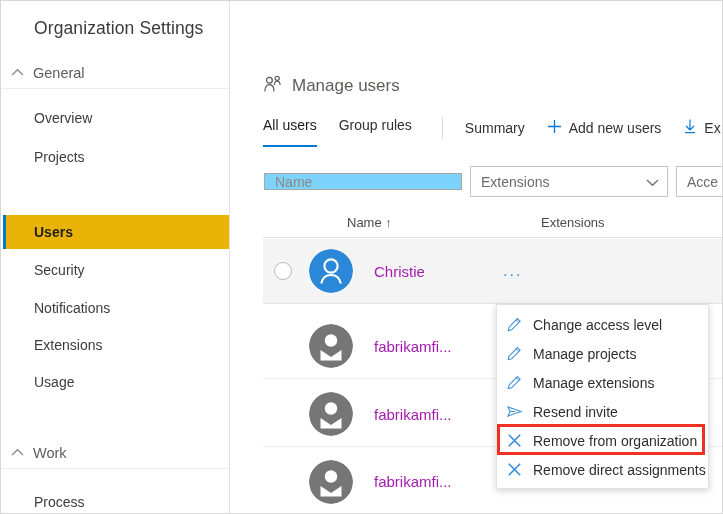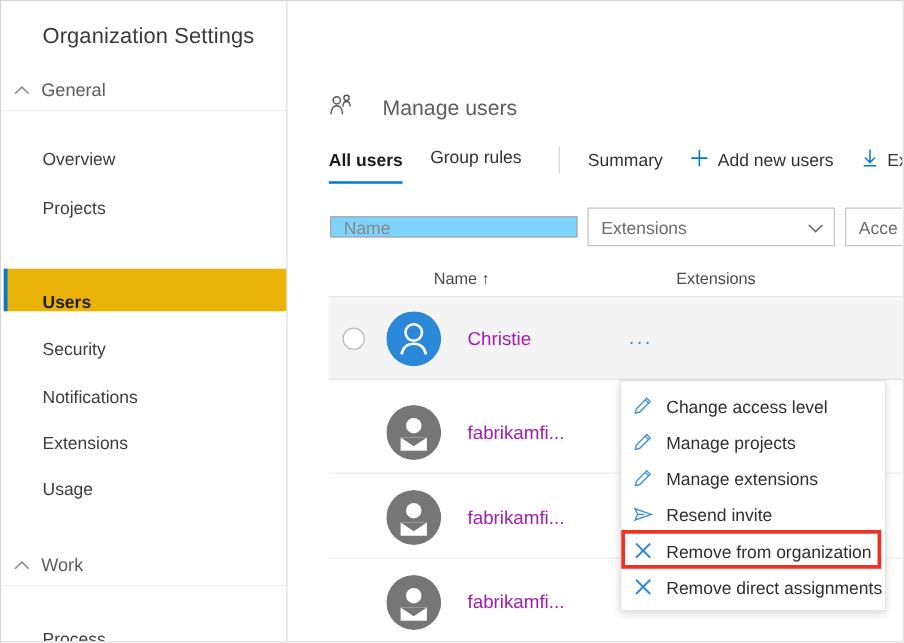--- a/index.html
+++ b/index.html
@@ -52,21 +52,21 @@
     align-items: center;
     justify-content: center;
     color: #888;
   }
   .nav-item {
     position: absolute;
     left: 2px;
     width: 227px;
     height: 34px;
     display: flex;
-    align-items: flex-end;
+    align-items: center;
     padding-left: 31px;
     font-size: 14px;
     color: #3c3c3c;
     background: transparent;
   }
   .nav-item.active {
     background: #eab308;
     font-weight: bold;
     color: #1f1f1f;
     border-left: 3px solid #0078d4;
@@ -79,21 +79,21 @@
     left: 230px; top: 0;
     right: 0; bottom: 0;
     background: #ffffff;
     overflow: hidden;
   }
   .page-head {
     position: absolute;
     left: 32px; top: 74px;
     display: flex;
     align-items: center;
-    gap: 23px;
+    gap: 9px;
   }
   .page-head .title {
     font-size: 17px;
     color: #605e5c;
     white-space: nowrap;
   }
 
   
   .tabbar {
     position: absolute;
@@ -107,23 +107,22 @@
     font-size: 14px;
     color: #323130;
     padding: 0 0 8px 0;
     margin-right: 22px;
     position: relative;
     height: 30px;
     display: flex;
     align-items: flex-start;
   }
   .tab.active {
-    font-weight: bold;
+    font-weight: normal;
     color: #1b1b1b;
-    align-items: center;
   }
   .tab.active:after {
     content: "";
     position: absolute;
     left: 0; right: 0; bottom: 0;
     height: 2px;
     background: #0078d4;
   }
   .vdivider {
     width: 1px;

